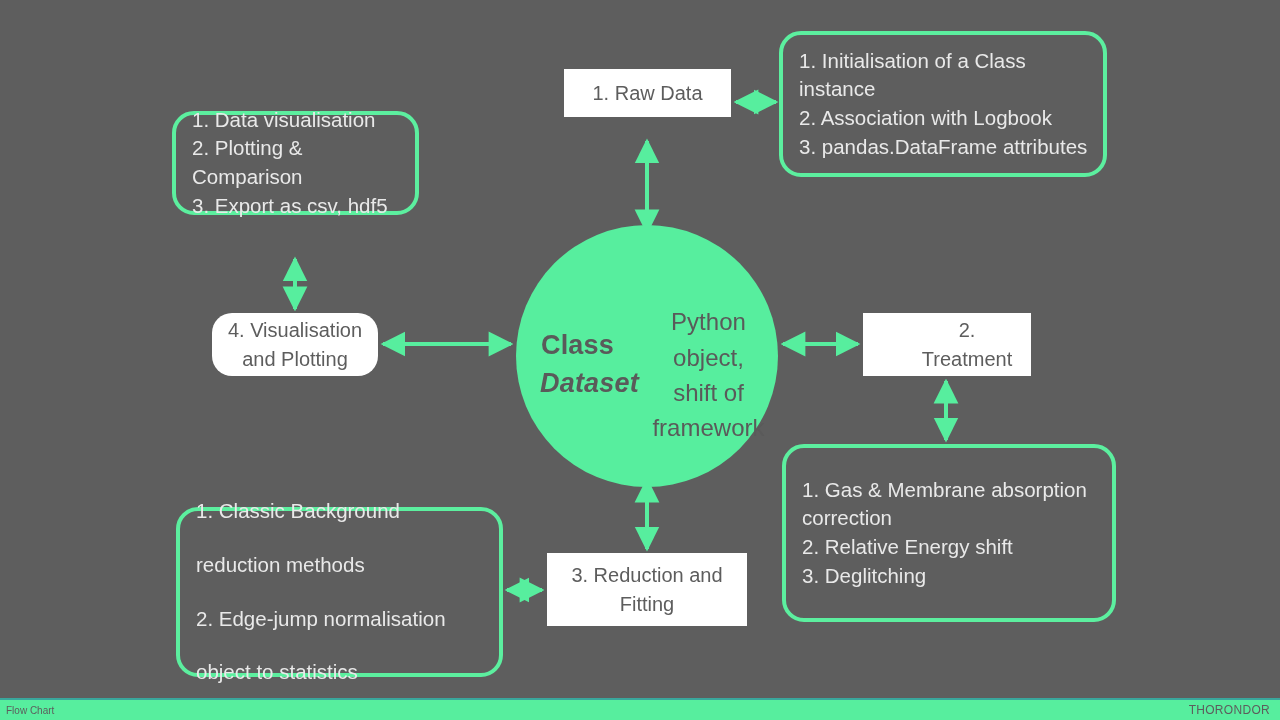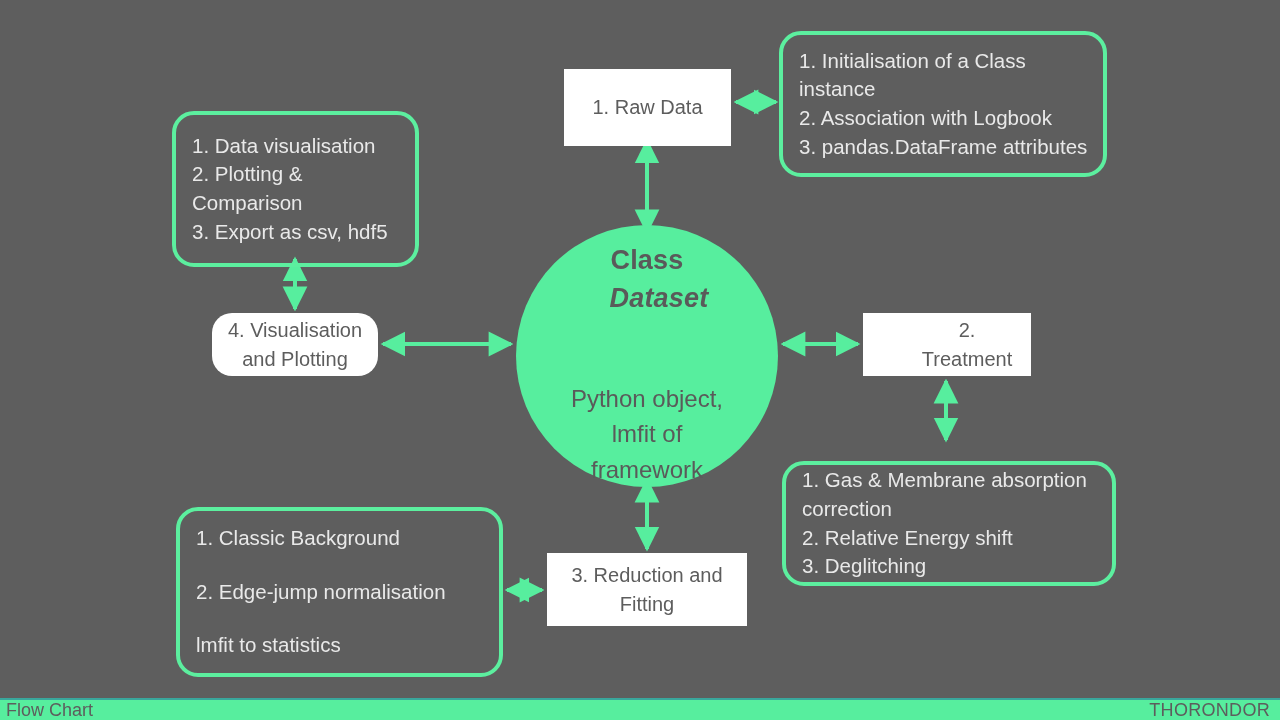--- a/index.html
+++ b/index.html
@@ -35,23 +35,23 @@
   .circle-node {
     position: absolute;
     left: 516px;
     top: 225px;
     width: 262px;
     height: 262px;
     border-radius: 50%;
     background: #57ee9e;
     color: #5a5a5a;
     display: flex;
-    flex-direction: column;
+    flex-direction: row;
     align-items: center;
-    justify-content: space-between;
+    justify-content: center;
     padding-top: 16px;
     box-sizing: border-box;
     text-align: center;
   }
   .circle-title {
     font-size: 27px;
     font-weight: bold;
     line-height: 1.42;
     letter-spacing: 0.2px;
   }
@@ -74,21 +74,21 @@
     color: #5d5d5d;
     display: flex;
     align-items: center;
     justify-content: center;
     text-align: center;
     font-size: 20px;
     line-height: 1.42;
     box-sizing: border-box;
     padding: 4px 8px;
   }
-  #box-raw      { left: 564px; top: 69px;  width: 167px; height: 77px; }
+  #box-raw      { left: 564px; top: 69px;  width: 167px; height: 48px; }
   #box-treat    { left: 863px; top: 313px; width: 168px; height: 63px; padding-left: 48px; }
   #box-reduce   { left: 547px; top: 553px; width: 200px; height: 73px; }
   #box-visual   { left: 212px; top: 313px; width: 166px; height: 63px; border-radius: 20px; }
 
   
   .callout {
     position: absolute;
     border: 4px solid #5cef9f;
     border-radius: 22px;
     background: transparent;
@@ -97,44 +97,44 @@
     line-height: 1.40;
     box-sizing: border-box;
     padding: 10px 14px 10px 16px;
     display: flex;
     flex-direction: column;
     justify-content: center;
   }
   .callout .ln { white-space: nowrap; }
 
   #callout-init    { left: 779px; top: 31px;  width: 328px; height: 146px; }
-  #callout-vis     { left: 172px; top: 111px; width: 247px; height: 156px; }
-  #callout-treat   { left: 782px; top: 461px; width: 334px; height: 125px; }
+  #callout-vis     { left: 172px; top: 111px; width: 247px; height: 104px; }
+  #callout-treat   { left: 782px; top: 444px; width: 334px; height: 178px; }
   #callout-reduce  { left: 176px; top: 507px; width: 327px; height: 170px; gap: 25px; }
 
   
   #status-bar {
     position: absolute;
     left: 0;
     top: 698px;
     width: 1280px;
     height: 22px;
     background: #57ee9e;
     border-top: 2px solid #39a79c;
     box-sizing: border-box;
     display: flex;
     align-items: center;
     justify-content: space-between;
     padding: 0 6px;
   }
   .status-text {
-    font-size: 18px;
+    font-size: 10px;
     color: #5d5d5d;
   }
-  #status-right { font-size: 18px; letter-spacing: 0.3px; padding-right: 4px; }
+  #status-right { font-size: 12px; letter-spacing: 0.3px; padding-right: 4px; }
 </style>
 </head>
 <body>
 
 <div id="canvas">
 
   <svg id="connectors" viewBox="0 0 1280 720">
     <defs>
       <marker id="ah-end" markerWidth="7" markerHeight="7" refX="5.6" refY="3.5" orient="auto" markerUnits="strokeWidth">
         <path d="M0,0.4 L6.2,3.5 L0,6.6 z" fill="#57ee9e"></path>
@@ -161,21 +161,21 @@
     <line x1="295" y1="309" x2="295" y2="259" stroke="#57ee9e" stroke-width="4" marker-start="url(#ah-start)" marker-end="url(#ah-end)"></line>
   </svg>
 
   <div class="circle-node">
     <div class="circle-title">
       <span>Class</span>
       <span class="ital">Dataset</span>
     </div>
     <div class="circle-sub">
       <div>Python object,</div>
-      <div>lmfit of</div>
+      <div>shift of</div>
       <div>framework</div>
     </div>
   </div>
 
   <div class="box" id="box-raw">
     <div>1.  Raw Data</div>
   </div>
 
   <div class="box" id="box-treat">
     <div>2. Treatment</div>
@@ -211,22 +211,23 @@
 
   <div class="callout" id="callout-treat">
     <div class="ln">1. Gas &amp; Membrane absorption</div>
     <div class="ln">correction</div>
     <div class="ln">2. Relative Energy shift</div>
     <div class="ln">3. Deglitching</div>
   </div>
 
   <div class="callout" id="callout-reduce">
     <div class="ln">1. Classic Background</div>
+    <div class="ln">reduction methods</div>
     <div class="ln">2. Edge-jump normalisation</div>
-    <div class="ln">lmfit to statistics</div>
+    <div class="ln">object to statistics</div>
   </div>
 
   <div id="status-bar">
     <div class="status-text" id="status-left">Flow Chart</div>
     <div class="status-text" id="status-right">THORONDOR</div>
   </div>
 
 </div>
 
 </body></html>

